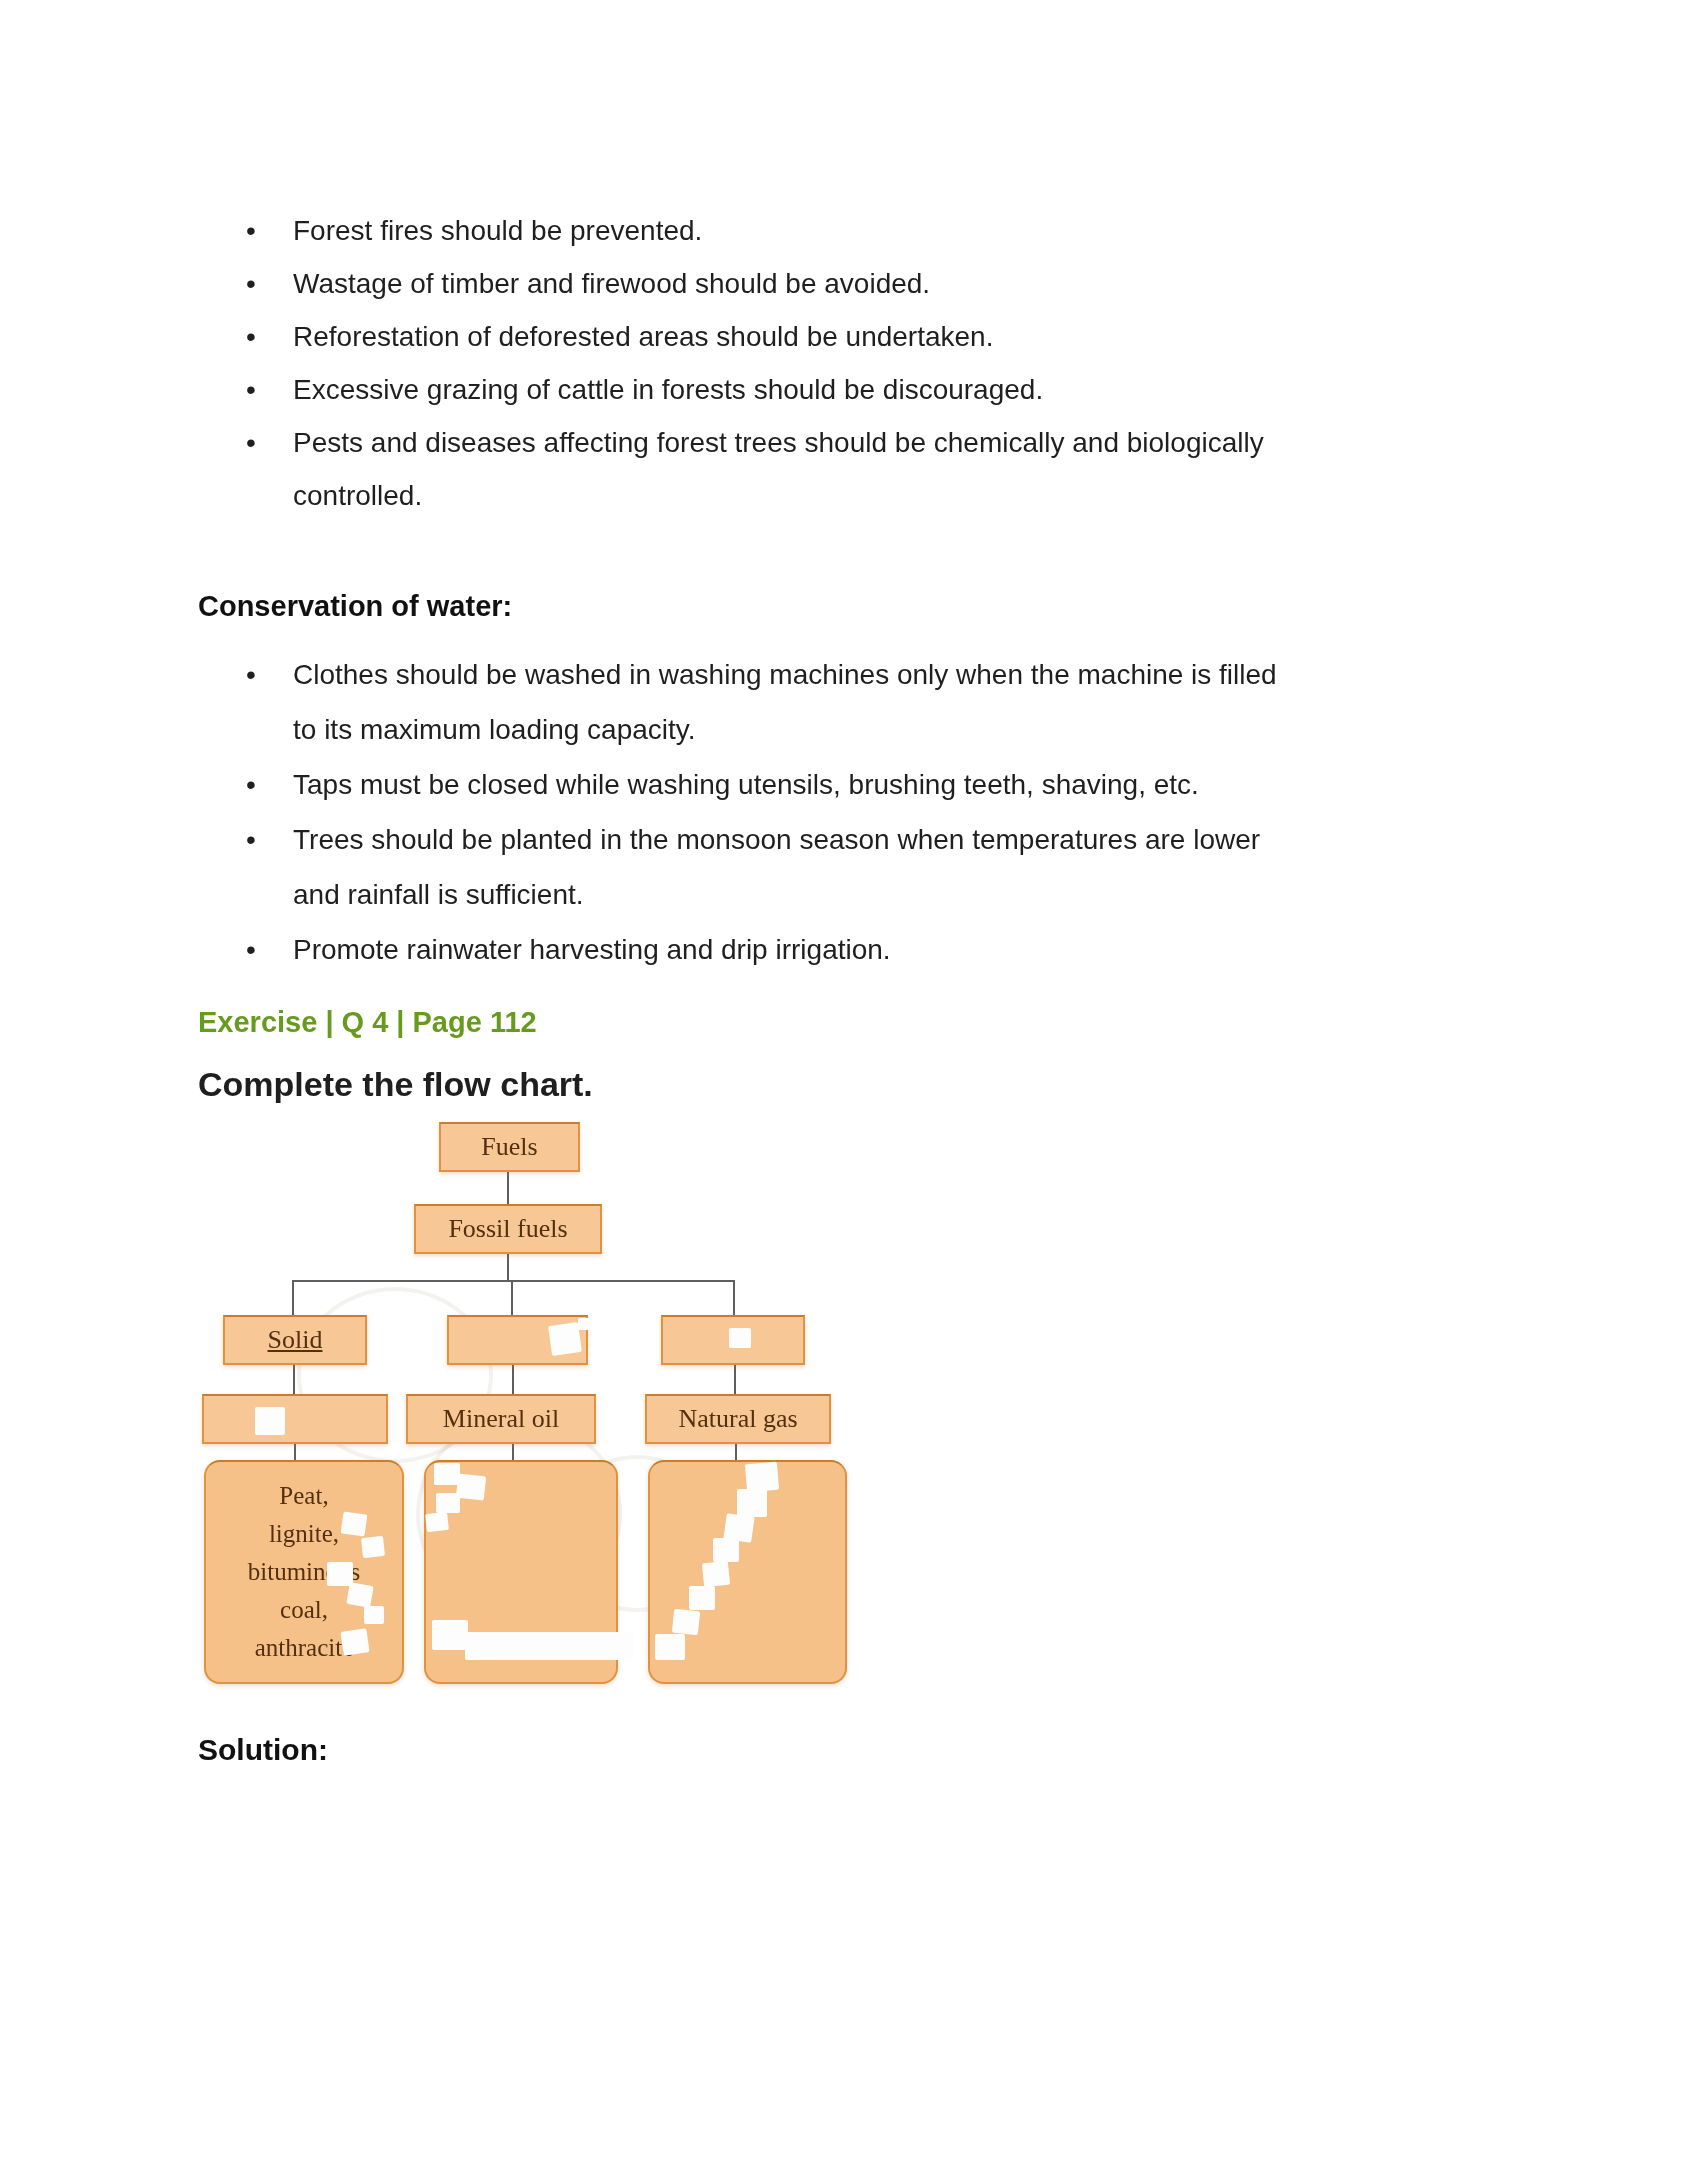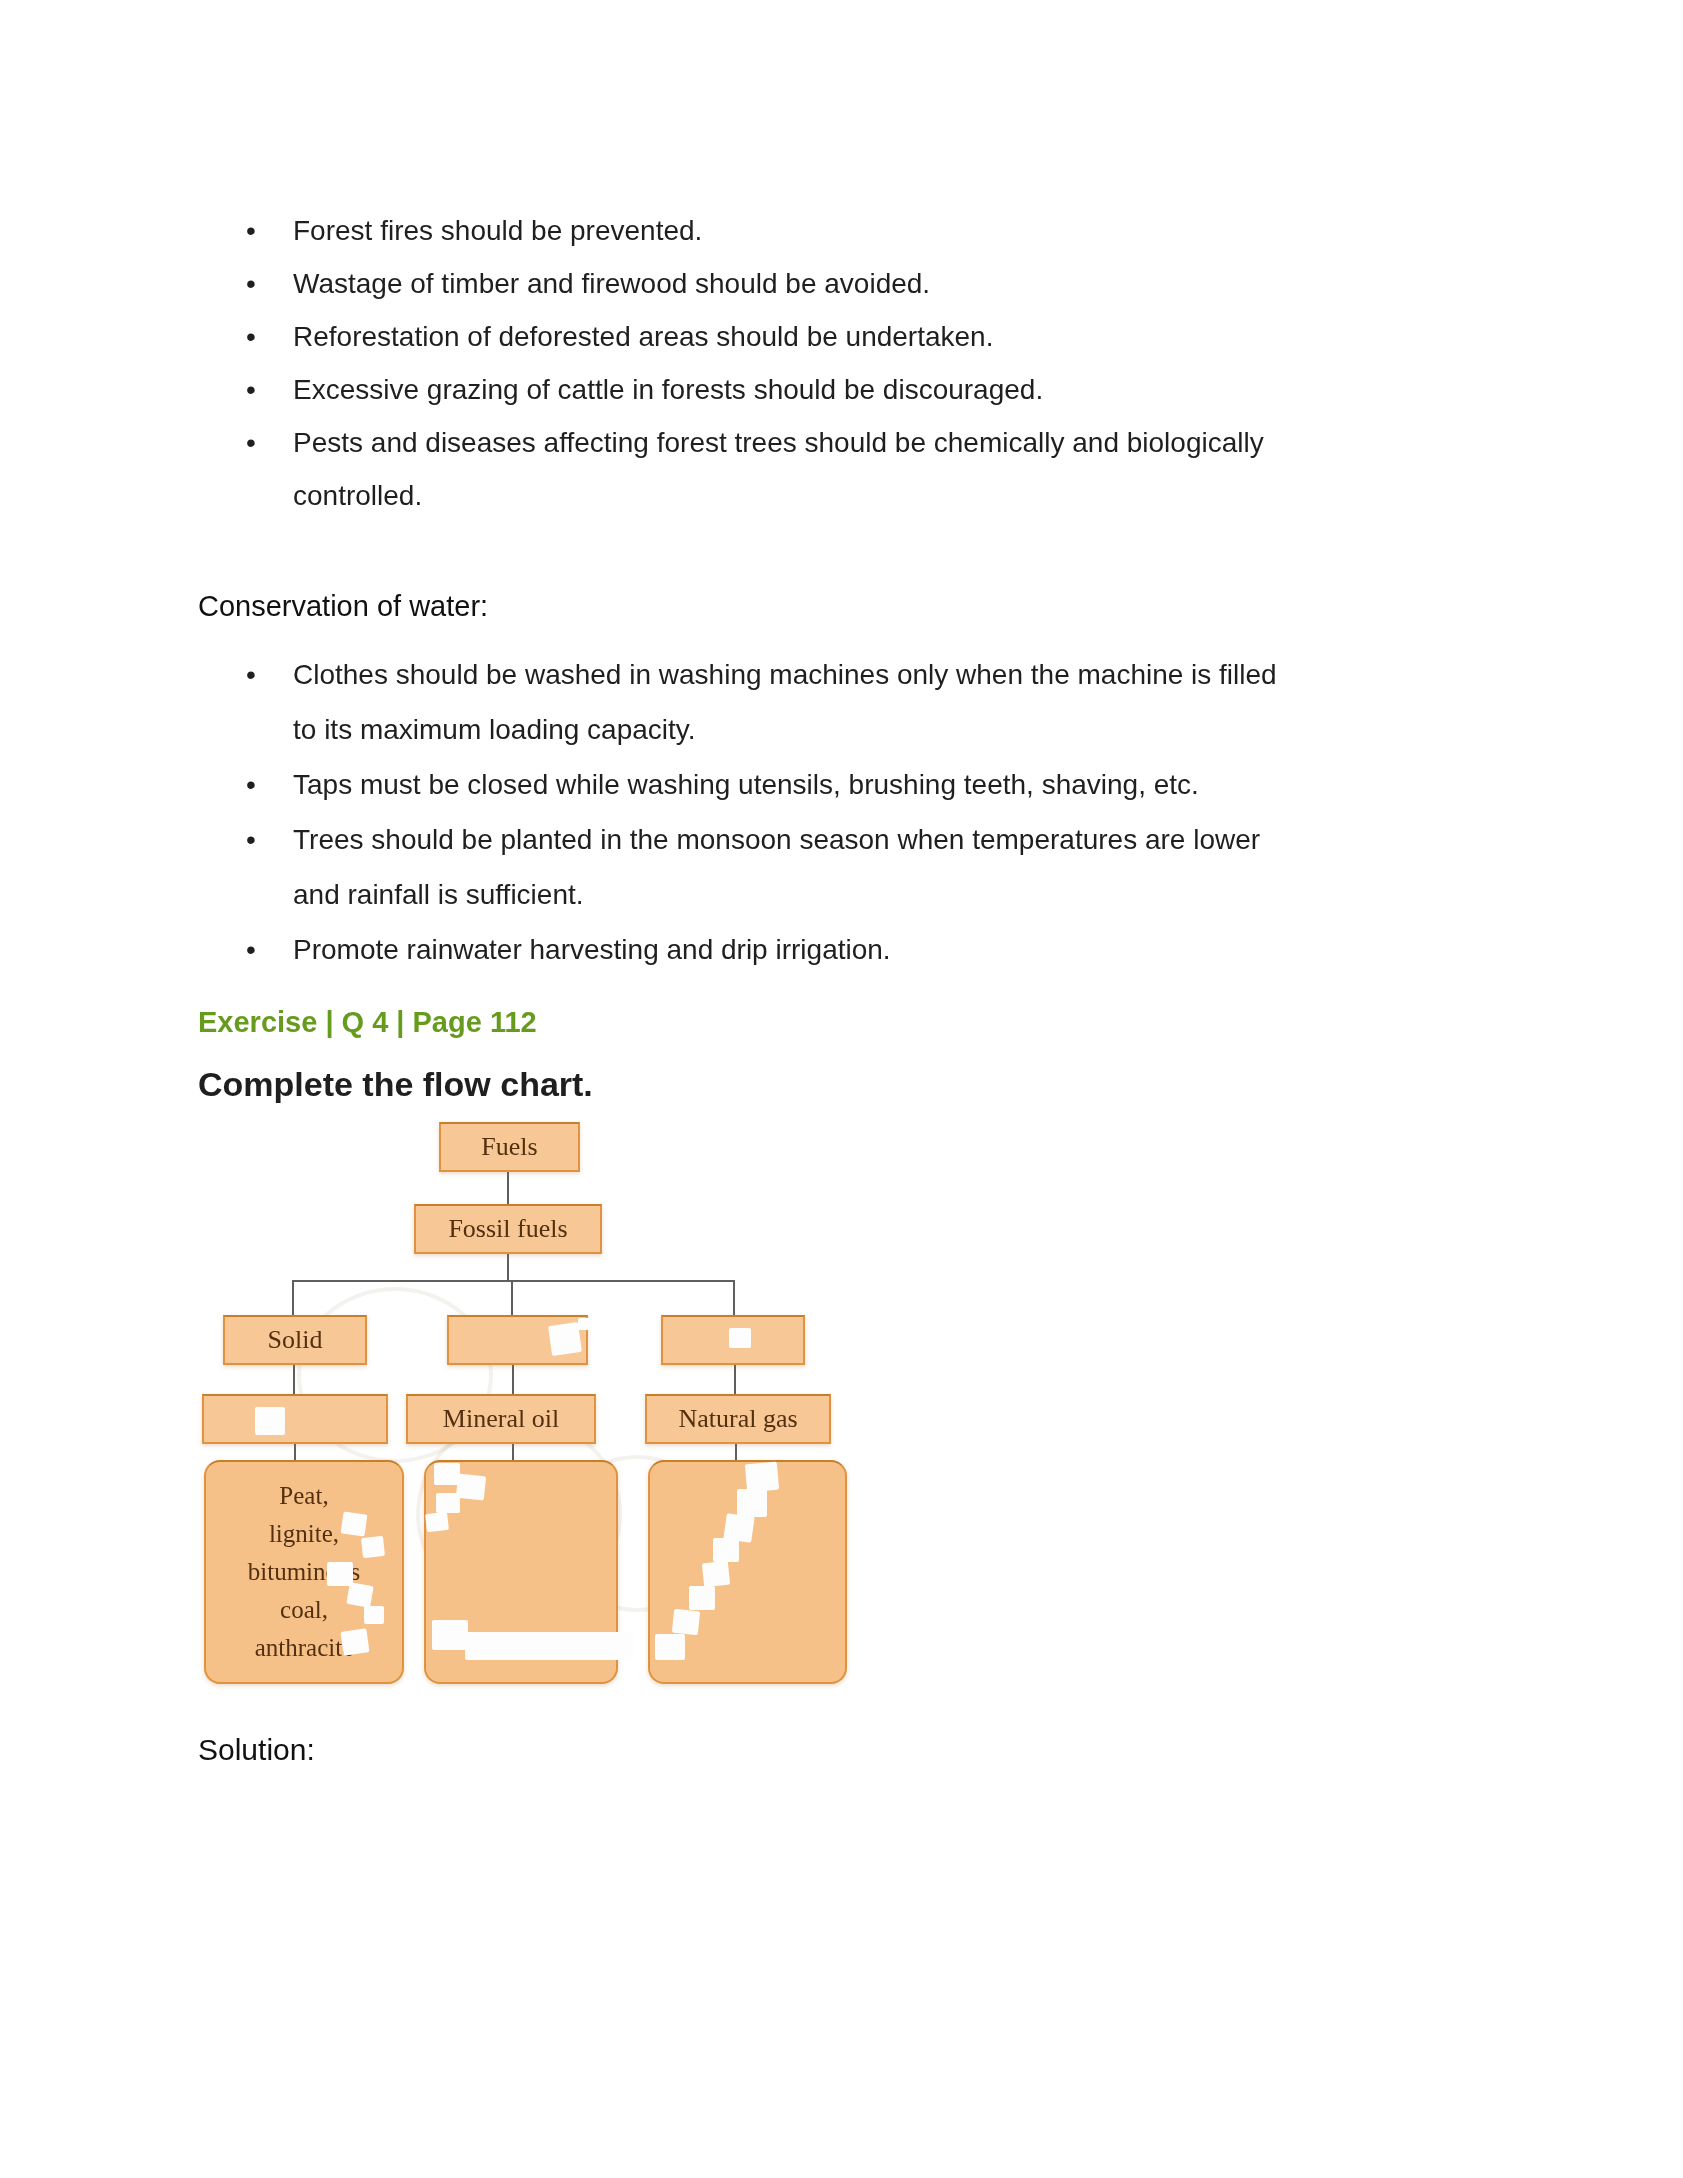--- a/index.html
+++ b/index.html
@@ -18,21 +18,21 @@
   ul.bullets > li { position:relative; padding-left:95px; }
   ul.bullets > li::before {
     content:"\2022";
     position:absolute; left:48px; top:0;
     color:#1f1f1f;
   }
   .s1 { font-size:28px; line-height:53px; }
   .s2 { font-size:28px; line-height:55px; }
   .line { white-space:nowrap; }
 
-  .h-bold { font-weight:normal; font-size:29px; color:#111; white-space:nowrap; }
+  .h-bold { font-weight:bold; font-size:29px; color:#111; white-space:nowrap; }
   .exercise-link { font-weight:bold; font-size:29px; white-space:nowrap; }
   .plain { font-size:34px; white-space:nowrap;font-weight:bold; }
 
   
   .fbox {
     position:absolute;
     box-sizing:border-box;
     border:2px solid #e0923e;
     border-top-color:#c97e2c;
     background:#f7c795;
@@ -111,21 +111,21 @@
   <div class="cline" style="left:293px; top:1364px; width:2px; height:30px;"></div>
   <div class="cline" style="left:512px; top:1364px; width:2px; height:30px;"></div>
   <div class="cline" style="left:734px; top:1364px; width:2px; height:30px;"></div>
   <div class="cline" style="left:294px; top:1444px; width:2px; height:16px;"></div>
   <div class="cline" style="left:512px; top:1444px; width:2px; height:16px;"></div>
   <div class="cline" style="left:735px; top:1444px; width:2px; height:16px;"></div>
 
   <div class="fbox" style="left:439px; top:1122px; width:141px; height:50px;">Fuels</div>
   <div class="fbox" style="left:414px; top:1204px; width:188px; height:50px;">Fossil fuels</div>
 
-  <div class="fbox" style="left:223px; top:1315px; width:144px; height:50px;">Solid</div>
+  <div class="fbox" style="left:223px; top:1315px; width:144px; height:50px;text-decoration:underline;">Solid</div>
   <div class="fbox" style="left:447px; top:1315px; width:141px; height:50px;"></div>
   <div class="fbox" style="left:661px; top:1315px; width:144px; height:50px;"></div>
 
   <div class="fbox" style="left:202px; top:1394px; width:186px; height:50px;"></div>
   <div class="fbox" style="left:406px; top:1394px; width:190px; height:50px;">Mineral oil</div>
   <div class="fbox" style="left:645px; top:1394px; width:186px; height:50px;">Natural gas</div>
 
   <div class="fbox fbox-big" style="left:204px; top:1460px; width:200px; height:224px;">
     <div>
       <div>Peat,</div>

